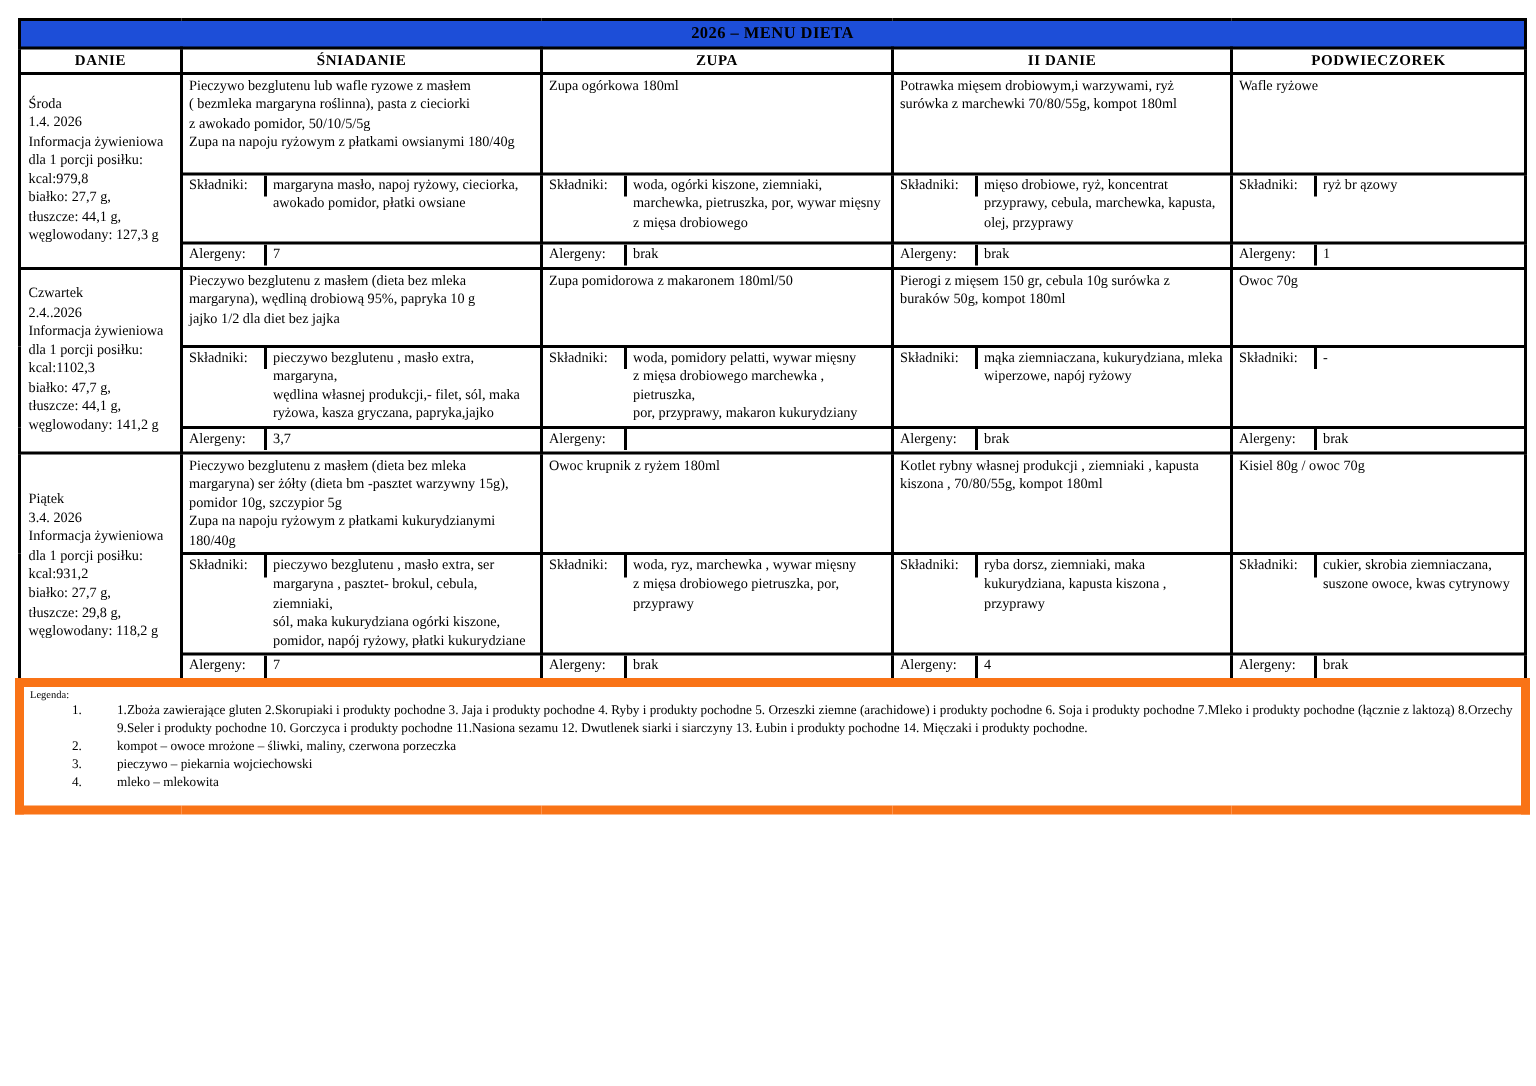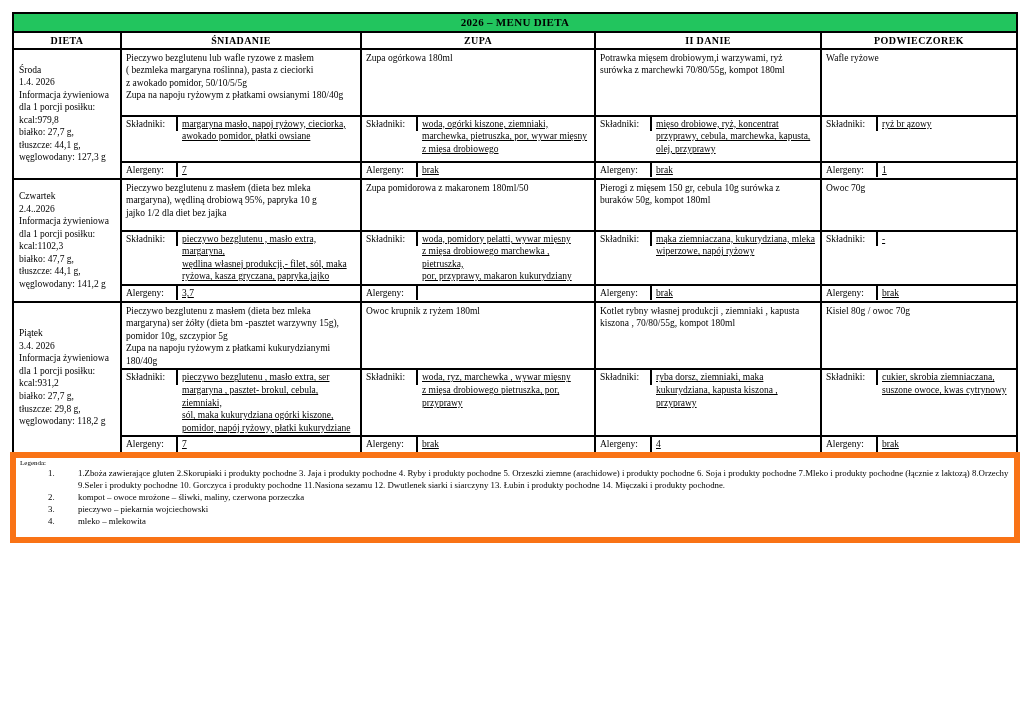--- a/index.html
+++ b/index.html
@@ -62,21 +62,21 @@
   .h-al     { height: 15px; }
 
   td.sub-cell { padding: 0; }
   .subwrap { display: flex; align-items: flex-start; height: 100%; }
   .sub-label {
     width: 56px; flex: 0 0 56px;
     border-right: 2px solid #000;
     padding: 1px 2px 1px 4px;
     box-sizing: border-box;
   }
-  .sub-value { flex: 1 1 auto; padding: 1px 4px; white-space: pre-line; text-decoration: underline; }
+  .sub-value { flex: 1 1 auto; padding: 1px 4px; white-space: pre-line; }
 
   td.legend-cell {
     border: 6px solid #f97316;
     height: 72px;
     vertical-align: top;
     padding: 1px 4px 6px 4px;
   }
   .legend-heading { font-size: 7px; }
   .legend-item { display: flex; padding-left: 28px; font-size: 8.8px; line-height: 1.35; }
   .legend-num { flex: 0 0 30px; }
@@ -90,25 +90,25 @@
     <colgroup>
       <col class="c-data">
         <col class="c-sn">
         <col class="c-zupa">
         <col class="c-dan">
         <col class="c-podw">
     </colgroup>
 
     <tbody>
         <tr>
-      <td class="title-cell" colspan="5" style="background: #22c55e;">2026 – MENU DIETA</td>
-    </tr>
-
-    <tr>
-      <th class="col-header">DIETA</th>
+      <td class="title-cell" colspan="5" style="background: #1d4ed8;">2026 – MENU DIETA</td>
+    </tr>
+
+    <tr>
+      <th class="col-header">DANIE</th>
       <th class="col-header">ŚNIADANIE</th>
       <th class="col-header">ZUPA</th>
       <th class="col-header">II DANIE</th>
       <th class="col-header">PODWIECZOREK</th>
     </tr>
 
     <tr>
       <td class="data-cell" rowspan="3">Środa
 1.4. 2026
 Informacja żywieniowa

